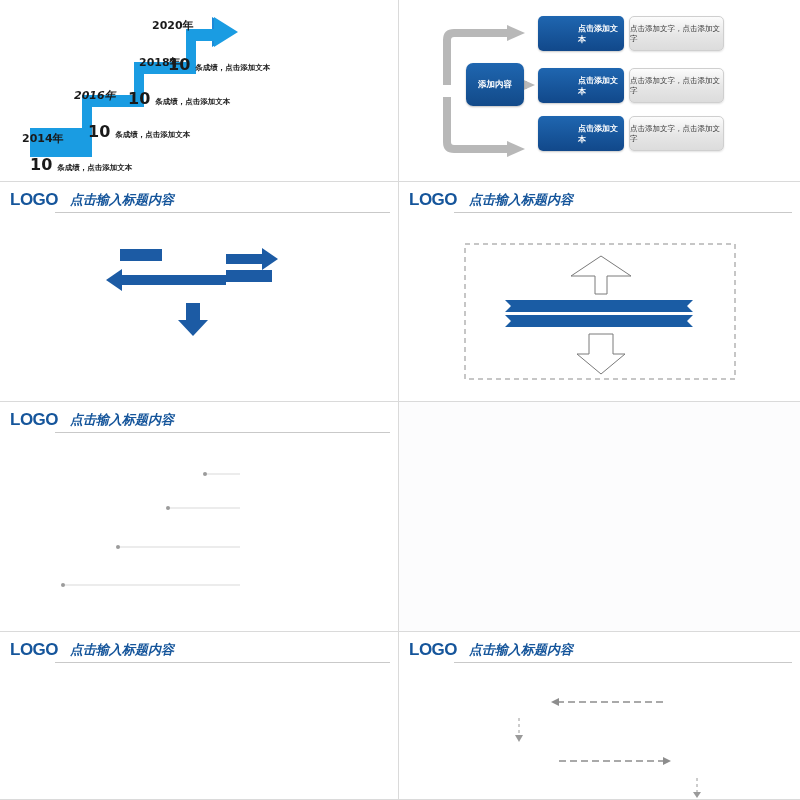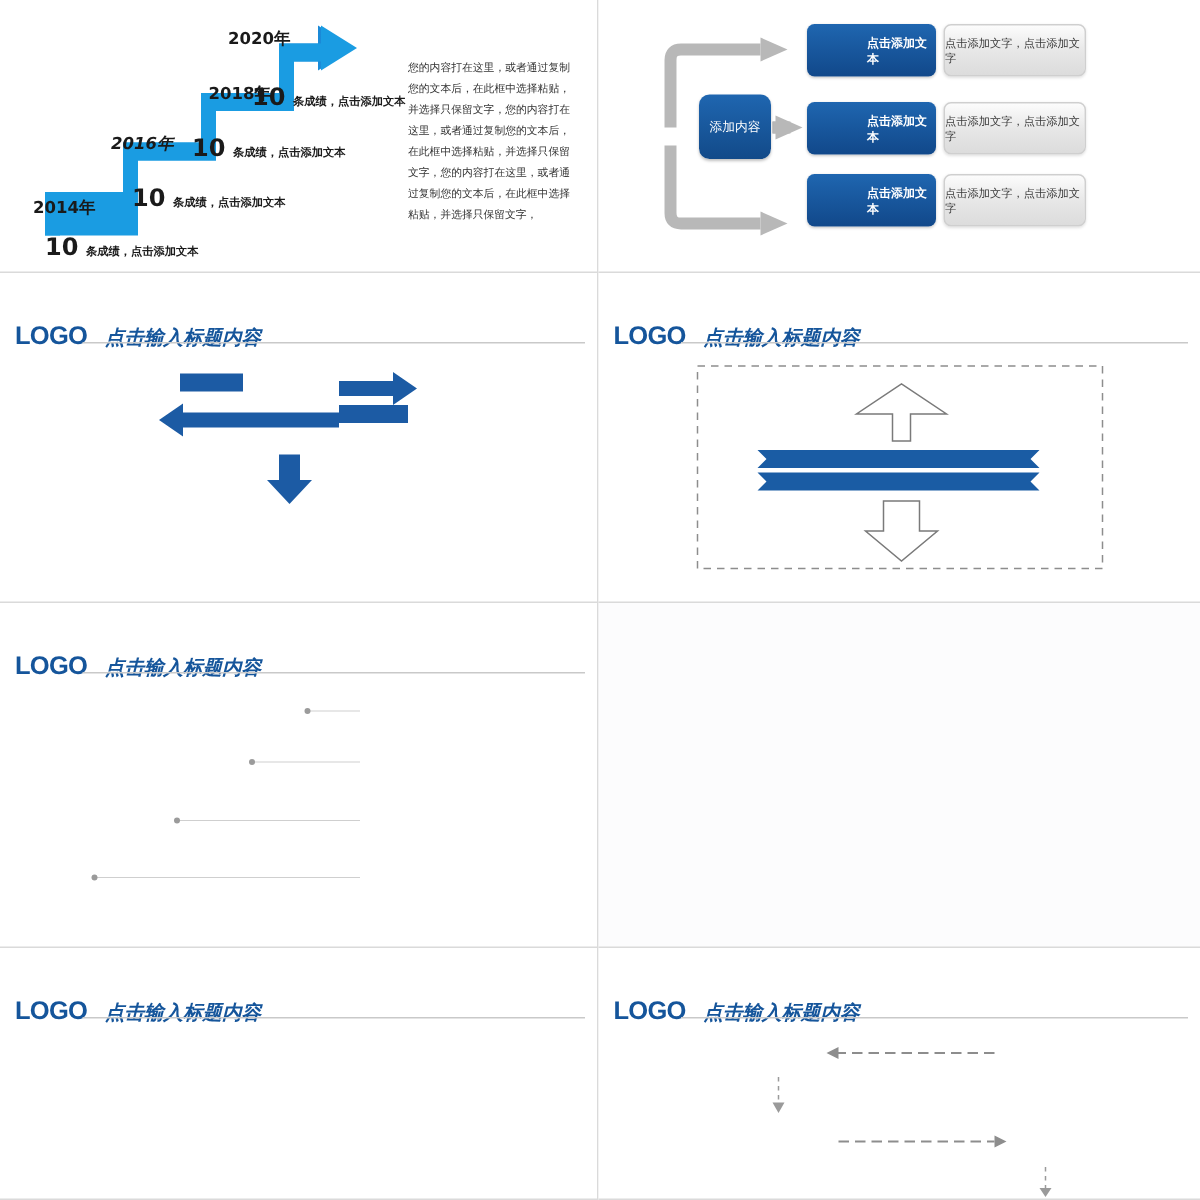--- a/index.html
+++ b/index.html
@@ -21,21 +21,21 @@
     background: #ffffff;
     overflow: hidden;
     border-right: 1px solid #dadada;
     border-bottom: 1px solid #dadada;
   }
   .panel.r { border-right: none; }
 
   
   .hdr {
     position: absolute; left: 0; top: 0; right: 0; height: 36px;
-    display: flex; align-items: flex-end; margin-top: 16px;
+    display: flex; align-items: center;
   }
   .logo {
     font-size: 17px; font-weight: bold; color: #15559b;
     letter-spacing: -0.5px; margin-left: 10px;
     font-family: "Liberation Sans", sans-serif;
   }
   .hdr-title {
     font-size: 13px; font-weight: bold; color: #15559b;
     margin-left: 12px;
     font-family: "DejaVu Sans", sans-serif;
@@ -59,25 +59,25 @@
     font-family: "DejaVu Sans", sans-serif; color: #1a1a1a;
   }
   .cap b { font-size: 16px; font-weight: bold; }
   .cap span { font-size: 7.5px; font-weight: bold; margin-top: 36px; }
   .p1-para {
     position: absolute; left: 272px; top: 38px; width: 108px;
     font-size: 7.2px; line-height: 1.95; color: #333;
     font-family: "DejaVu Sans", sans-serif; text-align: justify;
   }
   .p2-src {
-    position: absolute; left: 67px; top: 63px; width: 48px; height: 43px;
+    position: absolute; left: 67px; top: 63px; width: 58px; height: 43px;
     background: linear-gradient(180deg,#1f66b0 0%,#124a89 100%);
     border-radius: 7px;
     display: flex; align-items: center; justify-content: center;
-    color: #fff; font-size: 8.5px; font-weight: normal;
+    color: #fff; font-size: 8.5px; font-weight: bold;
     font-family: "DejaVu Sans", sans-serif;
     box-shadow: 0 1px 2px rgba(0,0,0,.25);
   }
   .p2-row { position: absolute; left: 139px; height: 35px; }
   .p2-blue {
     position: absolute; left: 0; top: 0; width: 86px; height: 35px;
     background: linear-gradient(180deg,#1f66b0 0%,#11488a 100%);
     border-radius: 5px;
     display: flex; align-items: center; justify-content: center;
     color: #fff; font-size: 8px; font-weight: bold;
@@ -134,21 +134,20 @@
     </div>
     <div class="cap" style="left:128px; top:89px;">
       <b>10</b>
       <span>条成绩，点击添加文本</span>
     </div>
     <div class="cap" style="left:168px; top:55px;">
       <b>10</b>
       <span>条成绩，点击添加文本</span>
     </div>
 
-    <div class="p1-para">您的内容打在这里，或者通过复制您的文本后，在此框中选择粘贴，并选择只保留文字，您的内容打在这里，或者通过复制您的文本后，在此框中选择粘贴，并选择只保留文字，您的内容打在这里，或者通过复制您的文本后，在此框中选择粘贴，并选择只保留文字，</div>
   </div>
 
   <div class="panel r" style="position:relative;">
     <svg width="401" height="182" style="position:absolute;left:0;top:0;">
       <path d="M48 85 L48 40 Q48 33 55 33 L108 33" stroke="#b8b8b8" stroke-width="8" fill="none"></path>
       <path d="M48 97 L48 142 Q48 149 55 149 L108 149" stroke="#b8b8b8" stroke-width="8" fill="none"></path>
       <path d="M116 85 L128 85" stroke="#b8b8b8" stroke-width="8" fill="none"></path>
       <polygon points="108,25 108,41 126,33" fill="#b8b8b8"></polygon>
       <polygon points="108,141 108,157 126,149" fill="#b8b8b8"></polygon>
       <polygon points="118,77 118,93 136,85" fill="#b8b8b8"></polygon>

